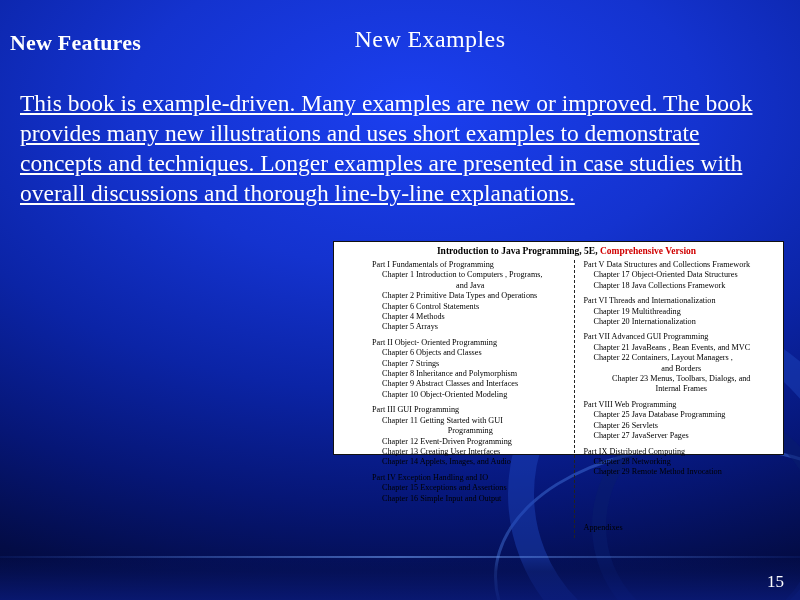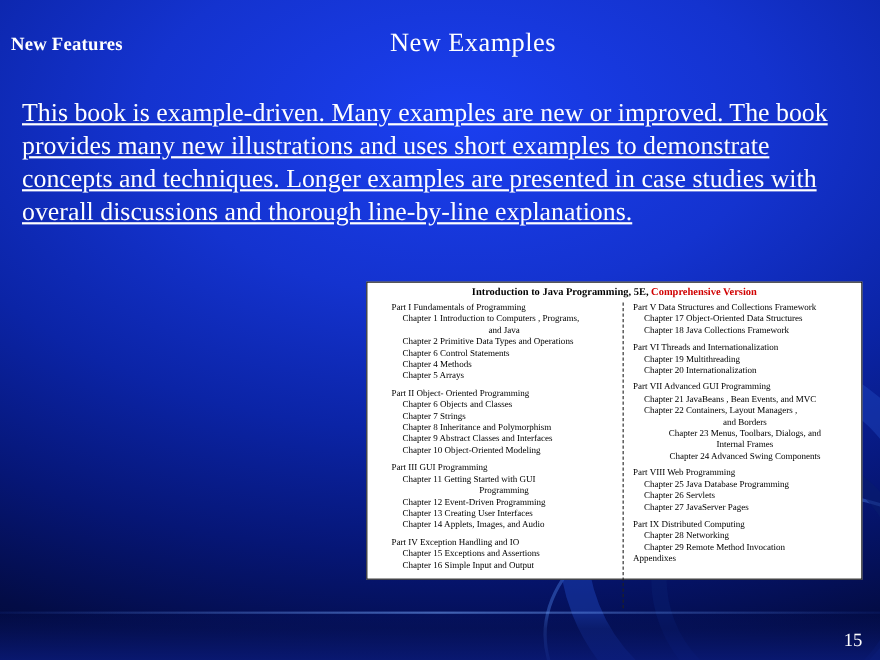--- a/index.html
+++ b/index.html
@@ -58,21 +58,21 @@
     left: 0; right: 0; bottom: 42px;
     height: 2px;
     background: linear-gradient(90deg, rgba(40,90,220,0.1), rgba(120,170,255,0.55), rgba(40,90,220,0.1));
   }
 
   .kicker {
     position: absolute;
     left: 10px;
     top: 30px;
     color: #ffffff;
-    font-size: 17px;
+    font-size: 22px;
     font-weight: bold;
     letter-spacing: 0.2px;
   }
   .title {
     position: absolute;
     top: 26px;
     left: 0; right: 0;
     text-align: center;
     color: #ffffff;
     font-size: 24px;
@@ -94,28 +94,29 @@
     right: 16px;
     bottom: 8px;
     color: #ffffff;
     font-size: 17px;
   }
 
   
   .toc {
     position: absolute;
     left: 333px;
-    top: 256px;
+    top: 241px;
     width: 451px;
-    height: 271px;
+    height: 214px;
     background: #ffffff;
     border: 1px solid #111;
     box-sizing: border-box;
     color: #000;
     font-family: "Liberation Serif", serif;
+    padding-left: 16px;
   }
   .toc-title {
     text-align: center;
     font-size: 9.5px;
     font-weight: bold;
     padding: 4px 2px 3px 2px;
     line-height: 11px;
   }
   .toc-title .red {
     color: #d00000;
@@ -147,20 +148,21 @@
   .part:first-child { margin-top: 0; }
   .chap {
     padding-left: 10px;
   }
   .chap.center {
     padding-left: 0;
     text-align: center;
   }
   .plain {
     padding-left: 0;
+    margin-top: 45px;
   }
 </style>
 </head>
 <body>
 
 <div id="slide">
 
   <div class="swoosh s3"></div>
   <div class="swoosh s1"></div>
   <div class="swoosh s2"></div>
@@ -206,21 +208,20 @@
           <div class="chap">Chapter 18 Java Collections Framework</div>
           <div class="part">Part VI Threads and Internationalization</div>
           <div class="chap">Chapter 19 Multithreading</div>
           <div class="chap">Chapter 20 Internationalization</div>
           <div class="part">Part VII  Advanced GUI Programming</div>
           <div class="chap">Chapter 21 JavaBeans , Bean Events, and MVC</div>
           <div class="chap">Chapter 22 Containers, Layout Managers ,</div>
           <div class="chap center">and Borders</div>
           <div class="chap center">Chapter 23 Menus, Toolbars, Dialogs, and</div>
           <div class="chap center">Internal Frames</div>
-          <div class="chap center">Chapter 24 Advanced Swing Components</div>
           <div class="part">Part VIII Web Programming</div>
           <div class="chap">Chapter 25 Java Database Programming</div>
           <div class="chap">Chapter 26 Servlets</div>
           <div class="chap">Chapter 27 JavaServer Pages</div>
           <div class="part">Part IX Distributed Computing</div>
           <div class="chap">Chapter 28 Networking</div>
           <div class="chap">Chapter 29 Remote Method Invocation</div>
           <div class="plain">Appendixes</div>
         </div>
     </div>

